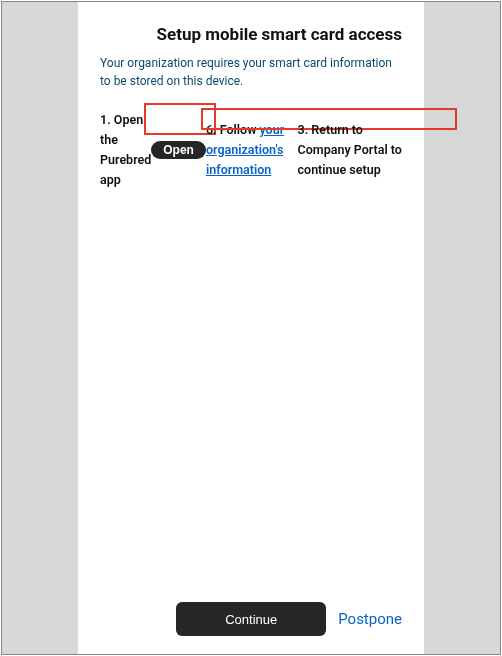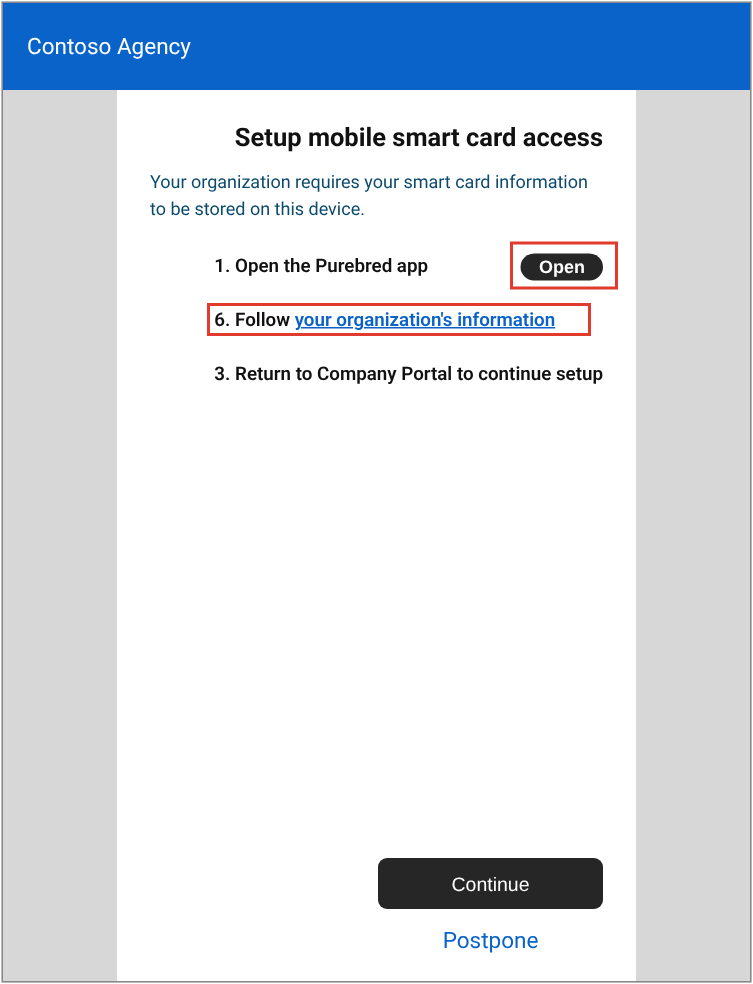--- a/index.html
+++ b/index.html
@@ -50,21 +50,21 @@
       margin-bottom: 10px;
     }
     .subtitle {
       font-size: 12px;
       color: #0c4a6e;
       line-height: 1.5;
       margin-bottom: 18px;
     }
     .steps {
       display: flex;
-      flex-direction: column;
+      flex-direction: row;
     }
     .step-row {
       display: flex;
       align-items: center;
       justify-content: space-between;
       padding: 2px 0;
       position: relative;
     }
     .step-text {
       font-size: 12.5px;
@@ -100,21 +100,21 @@
       border: 2px solid #e23b2e;
       left: -5px;
       top: 0px;
       width: 256px;
       height: 22px;
       pointer-events: none;
     }
     .spacer { flex: 1; }
     .footer {
       display: flex;
-      flex-direction: column;
+      flex-direction: row;
       align-items: center;
       gap: 12px;
     }
     .continue-btn {
       background: #262626;
       color: #fff;
       border: none;
       border-radius: 6px;
       width: 150px;
       height: 34px;
@@ -128,23 +128,20 @@
       cursor: pointer;
       text-decoration: none;
     }
     .step-gap-md { height: 12px; }
   </style>
 </head>
 <body>
 
 <div class="frame">
 
-  <div class="header">
-    <span>Contoso Agency</span>
-  </div>
 
   <div class="content-outer">
     <div class="content">
 
       <div class="title">Setup mobile smart card access</div>
       <div class="subtitle">Your organization requires your smart card information to be stored on this device.</div>
 
       <div class="steps">
 
         <div class="step-row">

